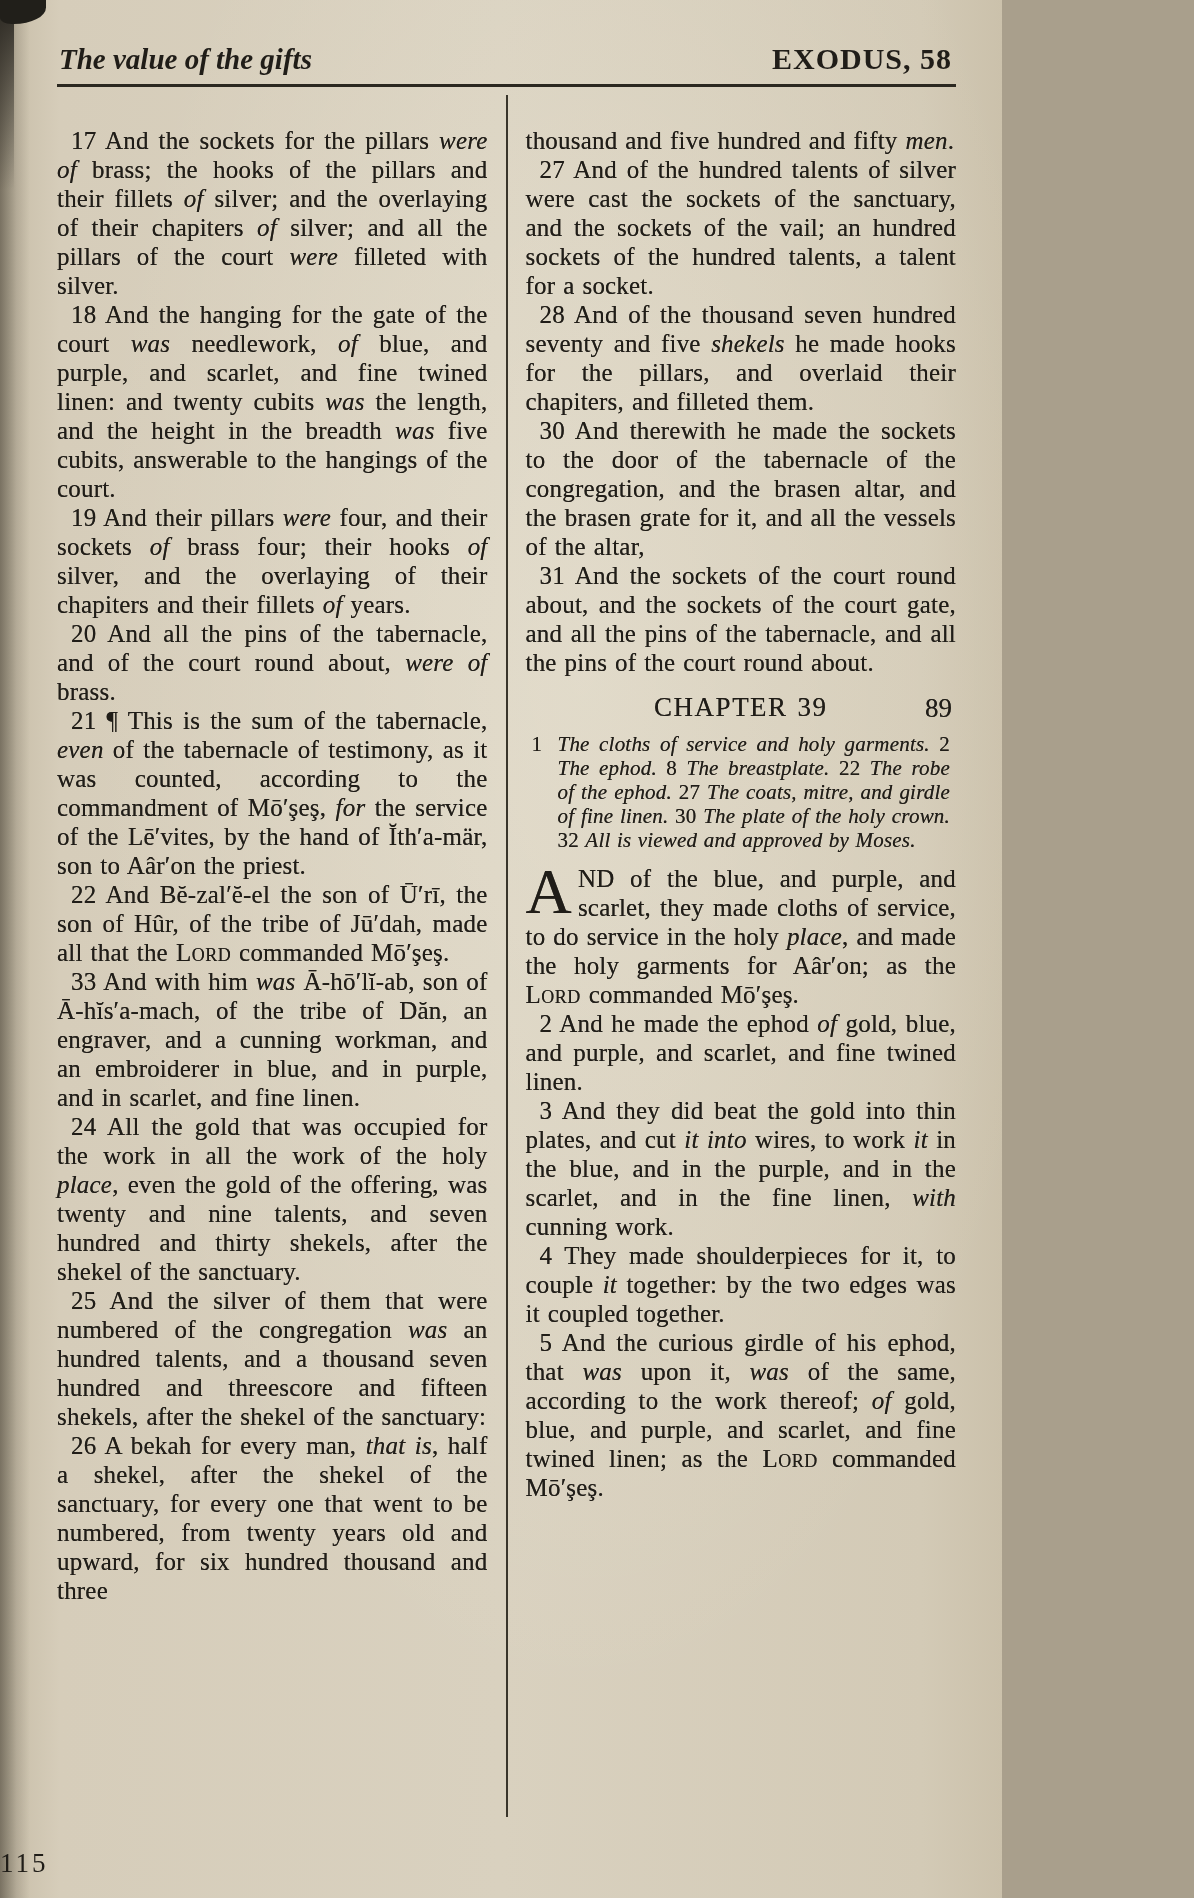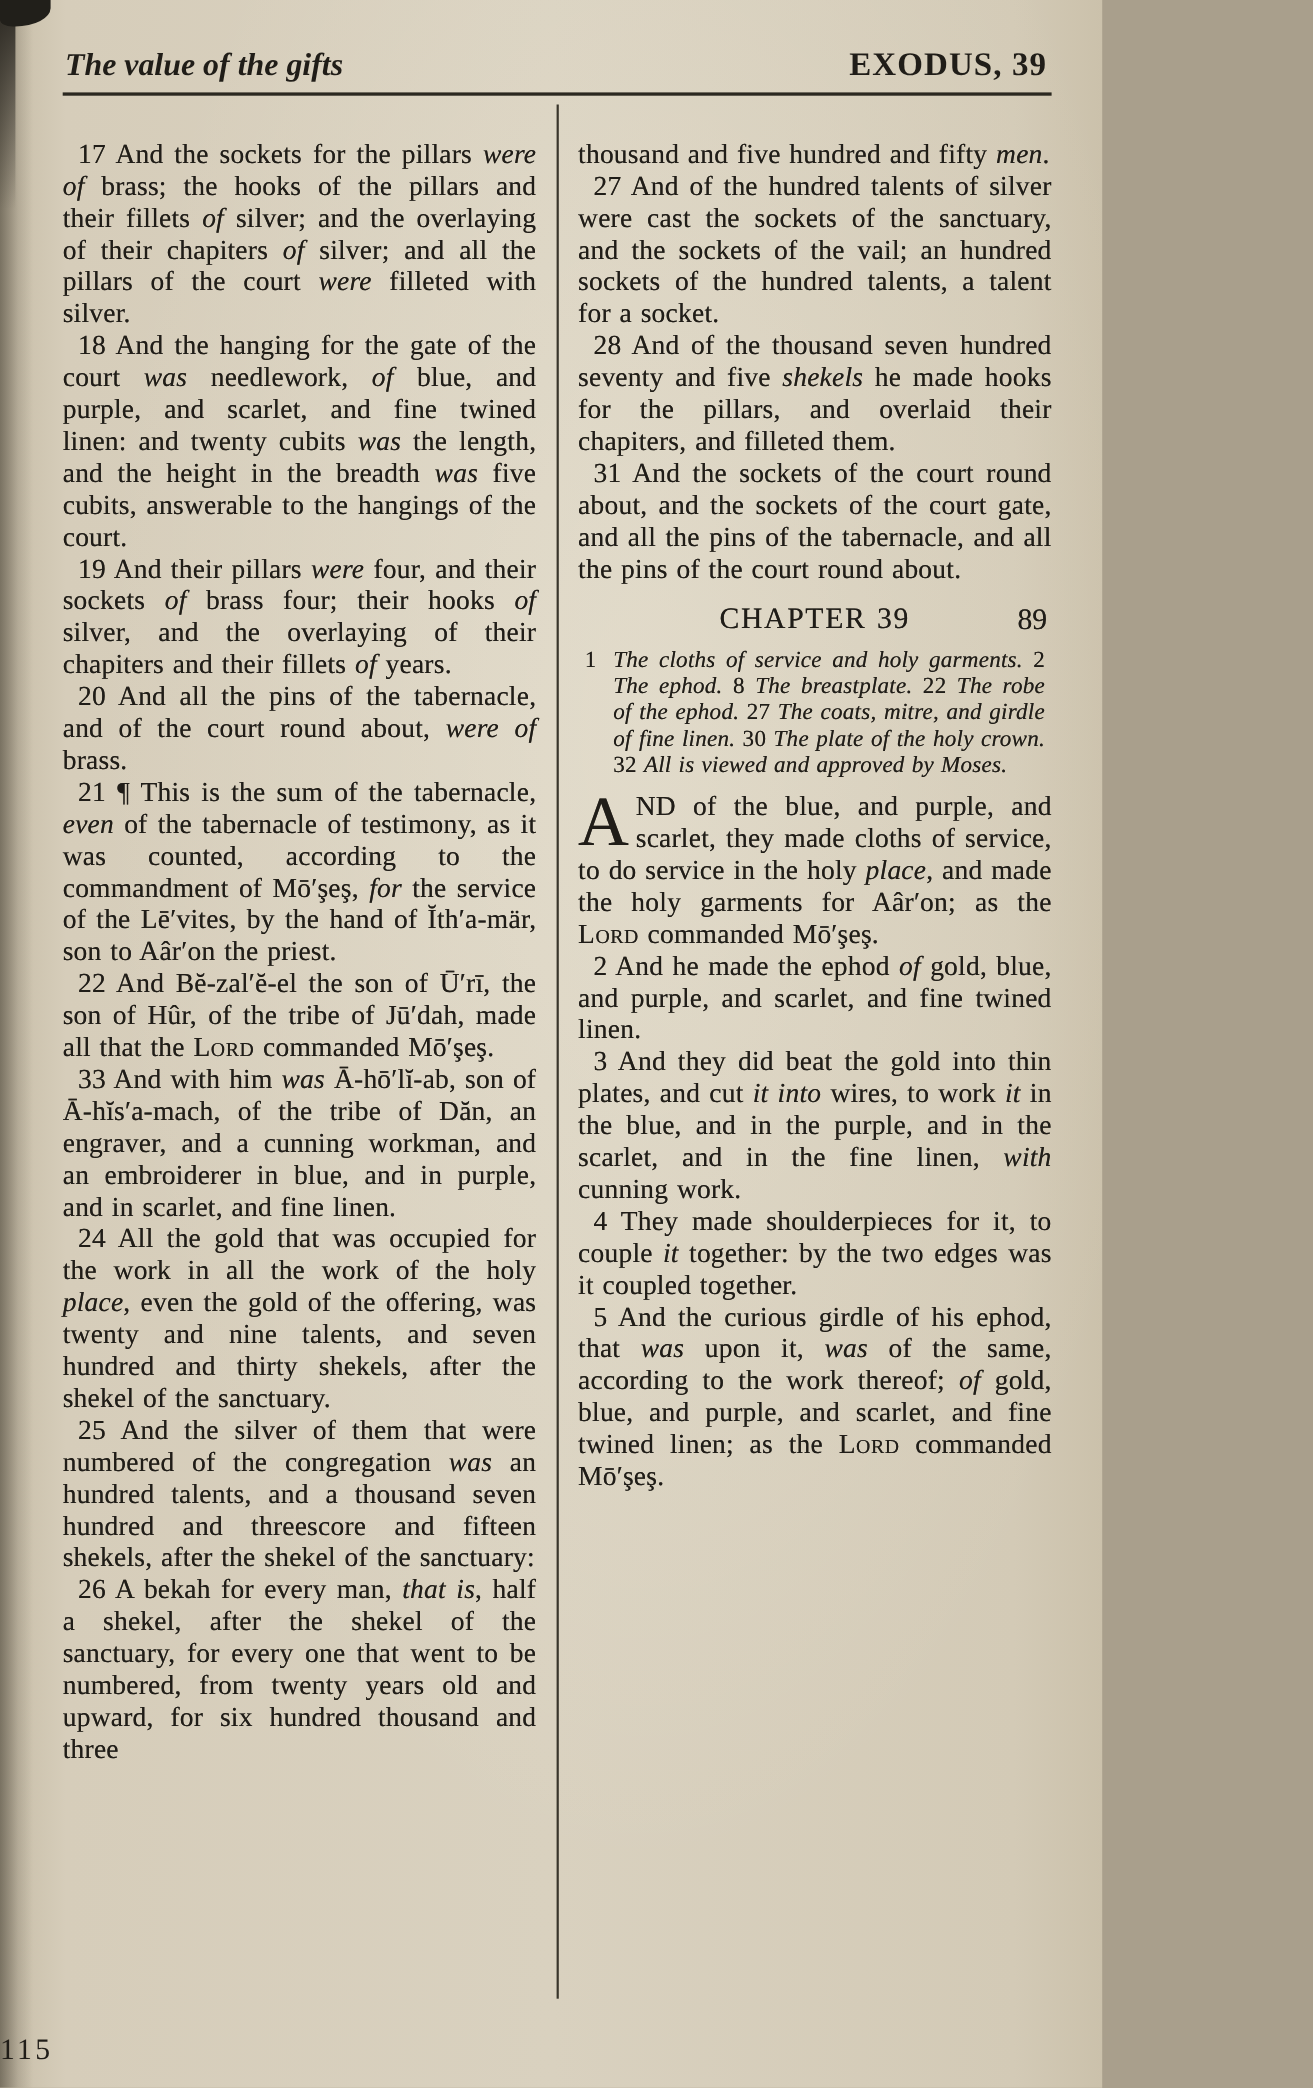--- a/index.html
+++ b/index.html
@@ -80,21 +80,21 @@
 
 <div class="page">
   <div class="edge-left"></div>
   <div class="corner-strip"></div>
   <div class="corner-mark"></div>
 
   <div class="content">
 
     <div class="runhead">
       <span class="runhead-left">The value of the gifts</span>
-      <span class="runhead-right">EXODUS, 39</span>
+      <span class="runhead-right">EXODUS, 58</span>
     </div>
     <div class="rule"></div>
 
     <div class="cols">
       <div class="divider"></div>
 
       <div class="col">
           <p class="verse"><span class="vnum">17 </span><span>And the sockets for the pillars </span><span class="it">were of</span><span> brass; the hooks of the pillars and their fillets </span><span class="it">of</span><span> silver; and the overlaying of their chapiters </span><span class="it">of</span><span> silver; and all the pillars of the court </span><span class="it">were</span><span> filleted with silver.</span></p>
           <p class="verse"><span class="vnum">18 </span><span>And the hanging for the gate of the court </span><span class="it">was</span><span> needlework, </span><span class="it">of</span><span> blue, and purple, and scarlet, and fine twined linen: and twenty cubits </span><span class="it">was</span><span> the length, and the height in the breadth </span><span class="it">was</span><span> five cubits, answerable to the hangings of the court.</span></p>
           <p class="verse"><span class="vnum">19 </span><span>And their pillars </span><span class="it">were</span><span> four, and their sockets </span><span class="it">of</span><span> brass four; their hooks </span><span class="it">of</span><span> silver, and the overlaying of their chapiters and their fillets </span><span class="it">of</span><span> years.</span></p>
@@ -105,20 +105,21 @@
           <p class="verse"><span class="vnum">24 </span><span>All the gold that was occupied for the work in all the work of the holy </span><span class="it">place</span><span>, even the gold of the offering, was twenty and nine talents, and seven hundred and thirty shekels, after the shekel of the sanctuary.</span></p>
           <p class="verse"><span class="vnum">25 </span><span>And the silver of them that were numbered of the congregation </span><span class="it">was</span><span> an hundred talents, and a thousand seven hundred and threescore and fifteen shekels, after the shekel of the sanctuary:</span></p>
           <p class="verse"><span class="vnum">26 </span><span>A bekah for every man, </span><span class="it">that is</span><span>, half a shekel, after the shekel of the sanctuary, for every one that went to be numbered, from twenty years old and upward, for six hundred thousand and three</span></p>
         </div>
 
       <div class="col">
         <div>
             <p class="verse cont"><span>thousand and five hundred and fifty </span><span class="it">men</span><span>.</span></p>
             <p class="verse"><span class="vnum">27 </span><span>And of the hundred talents of silver were cast the sockets of the sanctuary, and the sockets of the vail; an hundred sockets of the hundred talents, a talent for a socket.</span></p>
             <p class="verse"><span class="vnum">28 </span><span>And of the thousand seven hundred seventy and five </span><span class="it">shekels</span><span> he made hooks for the pillars, and overlaid their chapiters, and filleted them.</span></p>
+            <p class="verse"><span class="vnum">30 </span><span>And therewith he made the sockets to the door of the tabernacle of the congregation, and the brasen altar, and the brasen grate for it, and all the vessels of the altar,</span></p>
             <p class="verse"><span class="vnum">31 </span><span>And the sockets of the court round about, and the sockets of the court gate, and all the pins of the tabernacle, and all the pins of the court round about.</span></p>
           </div>
 
         <div class="chapter-head">
           <span>CHAPTER 39</span>
           <span class="chapter-ref">89</span>
         </div>
 
         <div class="summary">
             <p class="verse"><span class="vnum">1 </span><span class="it">The cloths of service and holy garments. </span><span>2 </span><span class="it">The ephod. </span><span>8 </span><span class="it">The breastplate. </span><span>22 </span><span class="it">The robe of the ephod. </span><span>27 </span><span class="it">The coats, mitre, and girdle of fine linen. </span><span>30 </span><span class="it">The plate of the holy crown. </span><span>32 </span><span class="it">All is viewed and approved by Moses.</span></p>

